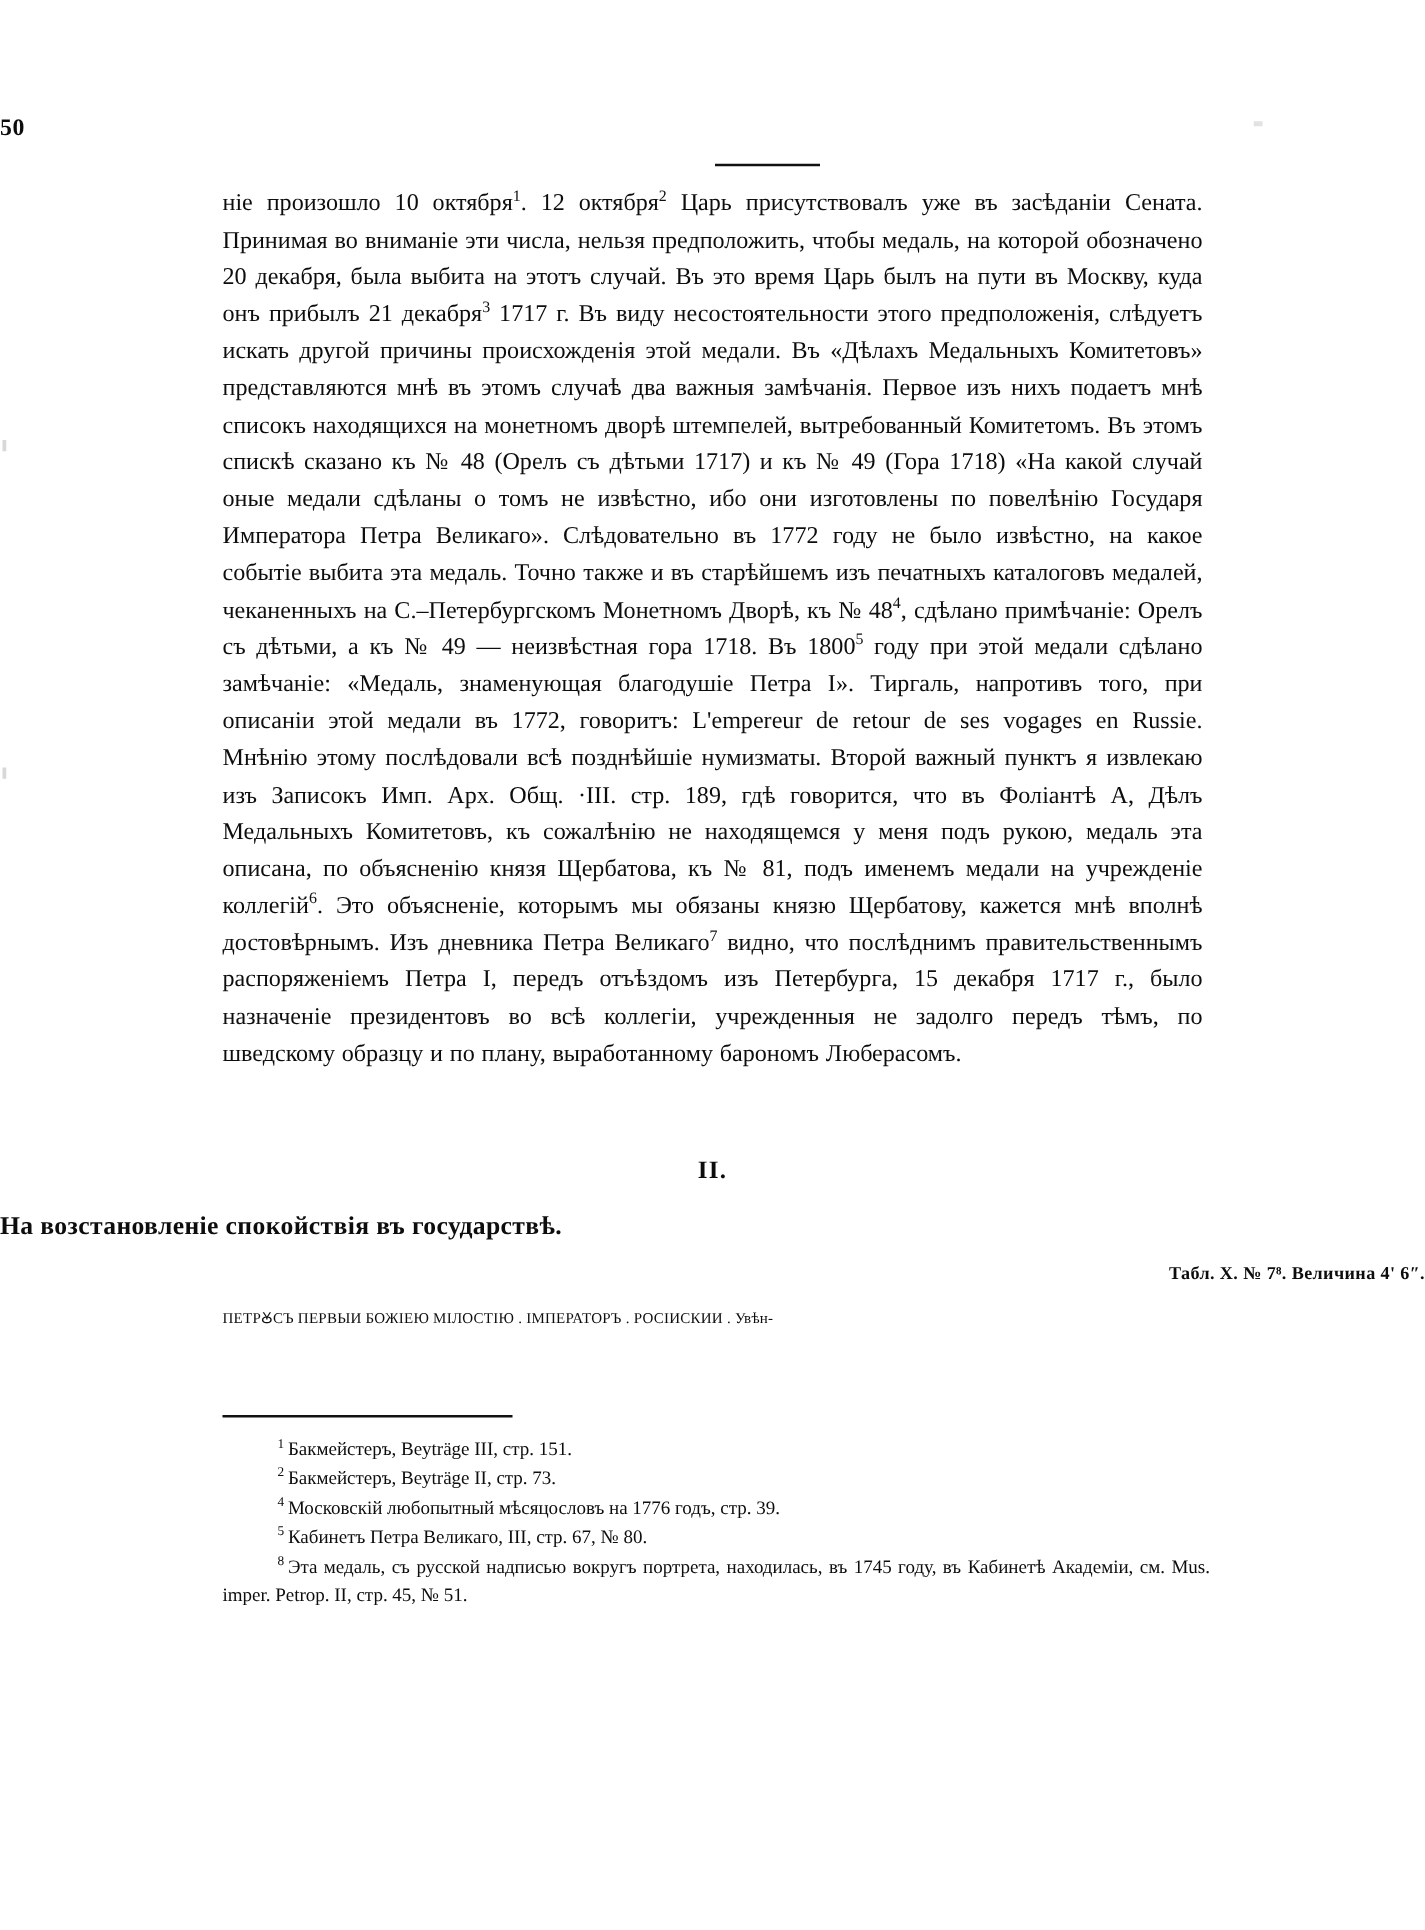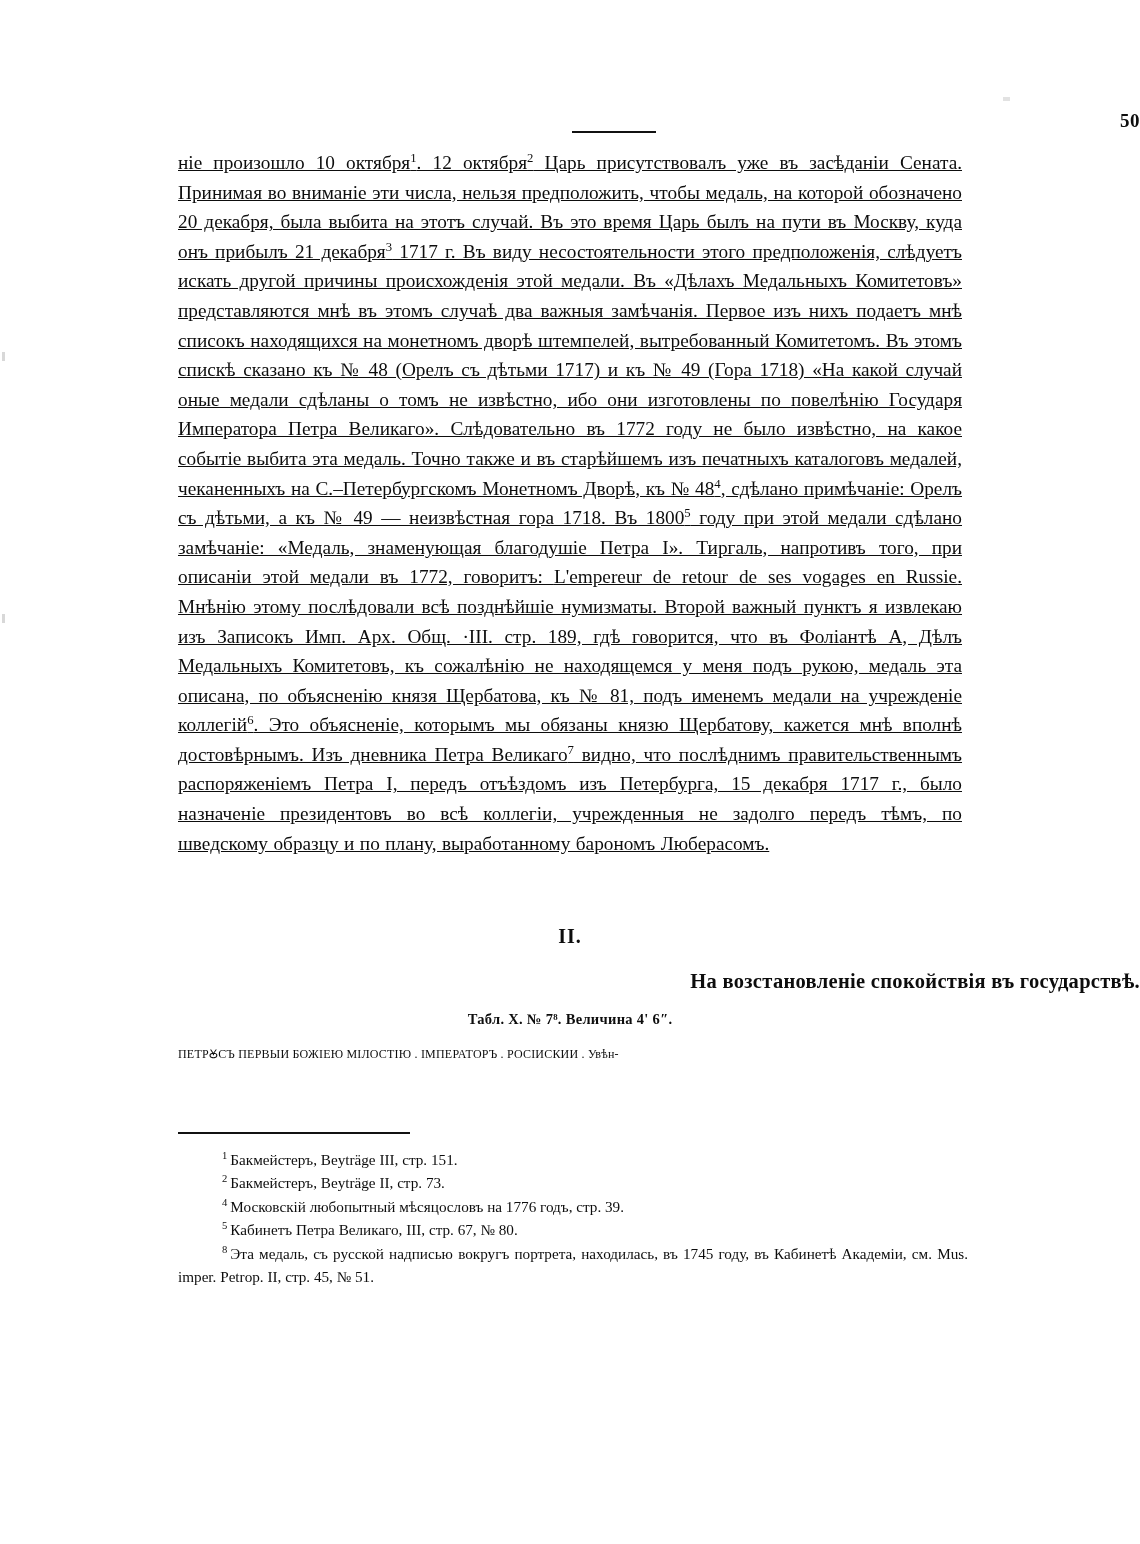--- a/index.html
+++ b/index.html
@@ -17,43 +17,42 @@
   }
   .page {
     position: absolute;
     left: 0; top: 0;
     width: 1140px;
     height: 1544px;
   }
   .page-number-wrap {
     position: absolute;
     left: 0;
-    top: 110px;
+    top: 92px;
     width: 1140px;
-    text-align: right;
+    text-align: left;
   }
   .page-number {
     font-size: 19px;
     font-weight: bold;
     letter-spacing: 0.5px;
   }
   .page-rule {
     position: absolute;
     left: 572px;
     top: 131px;
     width: 84px;
     height: 2px;
     background: #111;
   }
   .body-block {
     position: absolute;
     left: 178px;
     top: 148px;
     width: 784px;
-    text-decoration: underline;
   }
   .body-block p {
     margin: 0;
     font-size: 19.3px;
     line-height: 29.6px;
     text-align: justify;
     text-align-last: left;
     word-spacing: 0.6px;
     hyphens: manual;
   }
@@ -73,31 +72,31 @@
     text-align: center;
     font-size: 20px;
     font-weight: bold;
     letter-spacing: 1px;
   }
   .section-title {
     position: absolute;
     left: 0;
     top: 970px;
     width: 1140px;
-    text-align: right;
+    text-align: left;
     font-size: 20.5px;
     font-weight: bold;
     letter-spacing: 0.3px;
   }
   .section-sub {
     position: absolute;
     left: 0;
     top: 1011px;
     width: 1140px;
-    text-align: center;
+    text-align: right;
     font-size: 14.5px;
     font-weight: bold;
     letter-spacing: 0.3px;
   }
   .inscription {
     position: absolute;
     left: 178px;
     top: 1045px;
     width: 790px;
     font-size: 12px;

